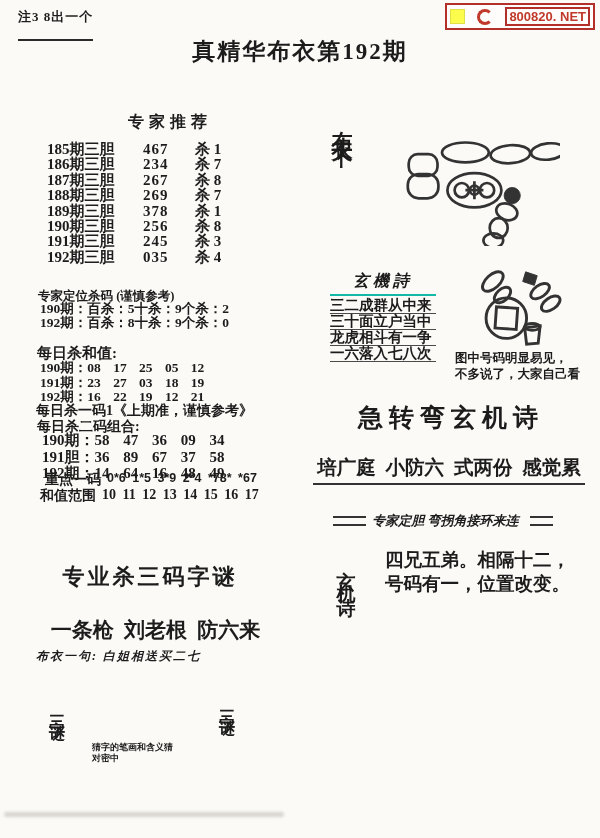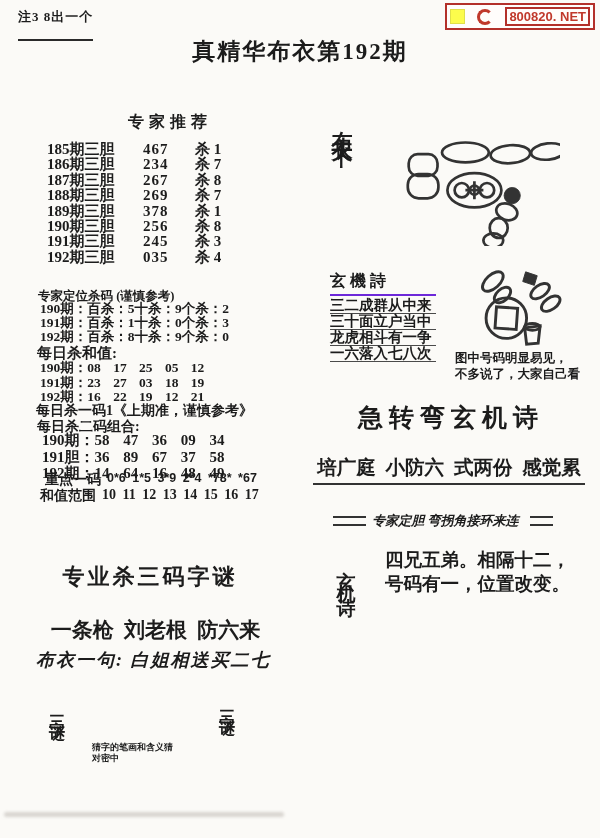--- a/index.html
+++ b/index.html
@@ -46,34 +46,34 @@
   .key-val{font-family:"Liberation Sans",sans-serif;font-size:12.5px;font-weight:700;
            word-spacing:3px;}
   .sum-range{top:487px;left:40px;}
   .sum-val{font-size:14px;font-weight:700;word-spacing:3px;}
 
   
   .k3-title{top:562px;left:30px;width:240px;text-align:center;font-size:22px;
             font-weight:800;letter-spacing:3px;}
   .riddle{top:616px;left:28px;width:255px;text-align:center;font-size:21px;
           font-weight:800;word-spacing:5px;}
-  .buyi{top:648px;left:36px;font-size:18px;font-weight:700;font-style:italic;
+  .buyi{top:648px;left:36px;font-size:12px;font-weight:700;font-style:italic;
         letter-spacing:2px;}
   .big-riddle{top:688px;left:88px;font-size:33px;font-weight:900;letter-spacing:1px;}
   .vert{writing-mode:vertical-rl;text-orientation:upright;}
   .side-l{top:702px;left:46px;font-size:16px;font-weight:800;letter-spacing:5px;}
   .side-r{top:697px;left:216px;font-size:16px;font-weight:800;letter-spacing:5px;}
   .small-note{top:742px;left:92px;font-size:9px;font-weight:700;line-height:11px;}
 
   
   .byi-vert{top:114px;left:328px;font-size:21px;font-weight:800;letter-spacing:6px;}
   .draw1{top:138px;left:405px;}
   .xj-box{top:271px;left:330px;width:106px;}
-  .xj-title{text-align:left;font-size:16px;font-weight:900;letter-spacing:4px;
-            border-bottom:2px solid #6d28d9;padding-bottom:2px;margin-bottom:2px;}
+  .xj-title{text-align:center;font-size:16px;font-weight:900;letter-spacing:4px;
+            border-bottom:2px solid #14b8a6;padding-bottom:2px;margin-bottom:2px;font-style:italic;}
   .xj-line{font-size:14.5px;font-weight:800;line-height:15px;border-bottom:1.5px solid #4a4a4a;
            white-space:nowrap;}
   .draw2{top:268px;left:468px;}
   .caption{top:351px;left:455px;font-size:12.5px;font-weight:800;line-height:15.5px;}
   .sharp-title{top:401px;left:320px;width:262px;text-align:center;font-size:25px;
                font-weight:900;letter-spacing:6px;}
   .sharp-line{top:454px;left:313px;width:272px;text-align:center;font-size:19.5px;
               font-weight:800;word-spacing:5px;border-bottom:2px solid #333;
               padding-bottom:2px;}
   .divider{top:512px;left:333px;width:220px;display:flex;align-items:center;gap:6px;}
@@ -144,21 +144,20 @@
     <div class="rec-row">
       <span class="rec-label">192期三胆</span>
       <span class="rec-nums">035</span>
       <span class="rec-kill">杀 4</span>
     </div>
   </div>
 
   <div class="abs kp-title">专家定位杀码 (谨慎参考)</div>
   <div class="abs kp-rows">
     <div>190期：百杀：5十杀：9个杀：2</div>
-    <div>191期：百杀：1十杀：0个杀：3</div>
     <div>192期：百杀：8十杀：9个杀：0</div>
   </div>
 
   <div class="abs ds-title">每日杀和值:</div>
   <div class="abs ds-rows num-rows">
     <div>190期：08 17 25 05 12</div>
     <div>191期：23 27 03 18 19</div>
     <div>192期：16 22 19 12 21</div>
   </div>
 

